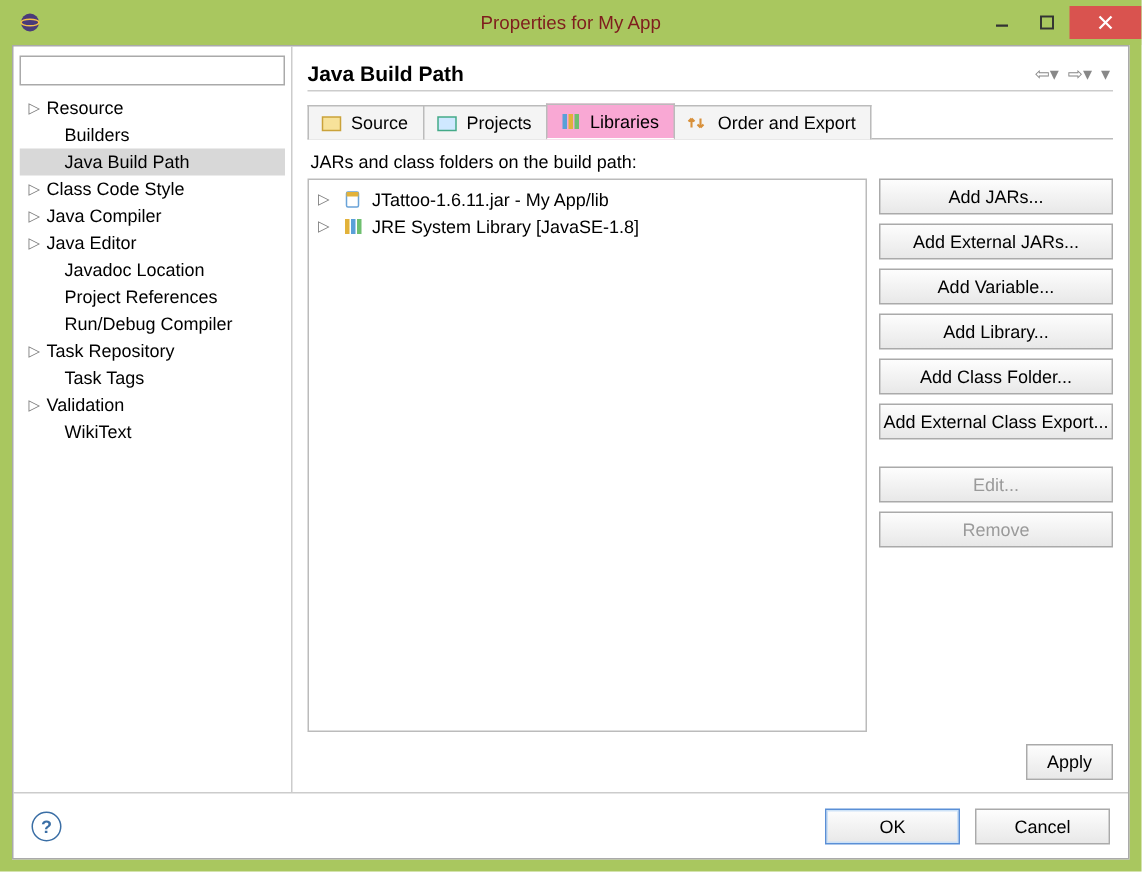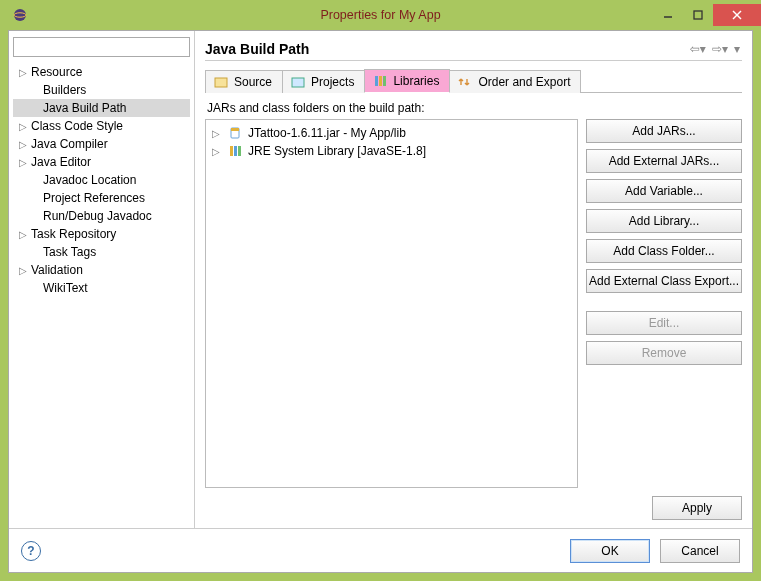--- a/index.html
+++ b/index.html
@@ -35,21 +35,21 @@
 .lib-item { display: flex; align-items: center; height: 18px; gap: 6px; }
 .lib-item .arrow { width: 10px; color: #7a7a7a; font-size: 10px; }
 .lib-icon { width: 14px; height: 14px; display: inline-flex; align-items: center; justify-content: center; }
 .btn-col { width: 156px; display: flex; flex-direction: column; gap: 6px; }
 .eclipse-btn { height: 24px; border: 1px solid #aaa; background: linear-gradient(#fdfdfd, #e8e8e8); display: flex; align-items: center; justify-content: center; cursor: default; }
 .eclipse-btn.disabled { color: #9a9a9a; }
 .apply-row { display: flex; justify-content: flex-end; padding-top: 8px; border-top: none; }
 .bottom-bar { border-top: 1px solid #ccc; height: 44px; display: flex; align-items: center; padding: 0 12px; }
 .help-icon { width: 20px; height: 20px; border: 1.5px solid #3a6ea5; color: #3a6ea5; border-radius: 50%; display: flex; align-items: center; justify-content: center; font-weight: bold; }
 .bottom-right { margin-left: auto; display: flex; gap: 10px; }
-.bottom-right .eclipse-btn { width: 80px; }
+.bottom-right .eclipse-btn { width: 90px; }
 .ok-btn { border: 1px solid #5a8fd6; box-shadow: 0 0 0 1px #cde2f7 inset; }
 </style>
 </head>
 <body>
 
 <div class="titlebar">
   <span class="app-icon">
     <svg viewBox="0 0 16 16">
         <circle cx="8" cy="8" r="6" fill="#4a3a7a"></circle>
         <ellipse cx="8" cy="8" rx="6" ry="2.2" fill="none" stroke="#f3c04a" stroke-width="1"></ellipse>
@@ -109,21 +109,21 @@
           <div class="tree-item child" style="padding-left: 18px;">
             <span class="arrow"></span>
             <span>Javadoc Location</span>
           </div>
           <div class="tree-item child" style="padding-left: 18px;">
             <span class="arrow"></span>
             <span>Project References</span>
           </div>
           <div class="tree-item child" style="padding-left: 18px;">
             <span class="arrow"></span>
-            <span>Run/Debug Javadoc</span>
+            <span>Run/Debug Compiler</span>
           </div>
           <div class="tree-item child" style="padding-left: 6px;">
             <span class="arrow">▷</span>
             <span>Task Repository</span>
           </div>
           <div class="tree-item child" style="padding-left: 18px;">
             <span class="arrow"></span>
             <span>Task Tags</span>
           </div>
           <div class="tree-item child" style="padding-left: 6px;">
@@ -218,21 +218,21 @@
           <div class="eclipse-btn">Add Class Folder...</div>
           <div class="eclipse-btn">Add External Class Export...</div>
           <div style="height:6px"></div>
           <div class="eclipse-btn disabled">Edit...</div>
           <div class="eclipse-btn disabled">Remove</div>
           <div style="height:6px"></div>
         </div>
       </div>
 
       <div class="apply-row">
-        <div class="eclipse-btn" style="width:90px">Apply</div>
+        <div class="eclipse-btn" style="width:58px">Apply</div>
       </div>
     </div>
 
   </div>
 
   <div class="bottom-bar">
     <div class="help-icon">?</div>
     <div class="bottom-right">
       <div class="eclipse-btn ok-btn">OK</div>
       <div class="eclipse-btn">Cancel</div>

